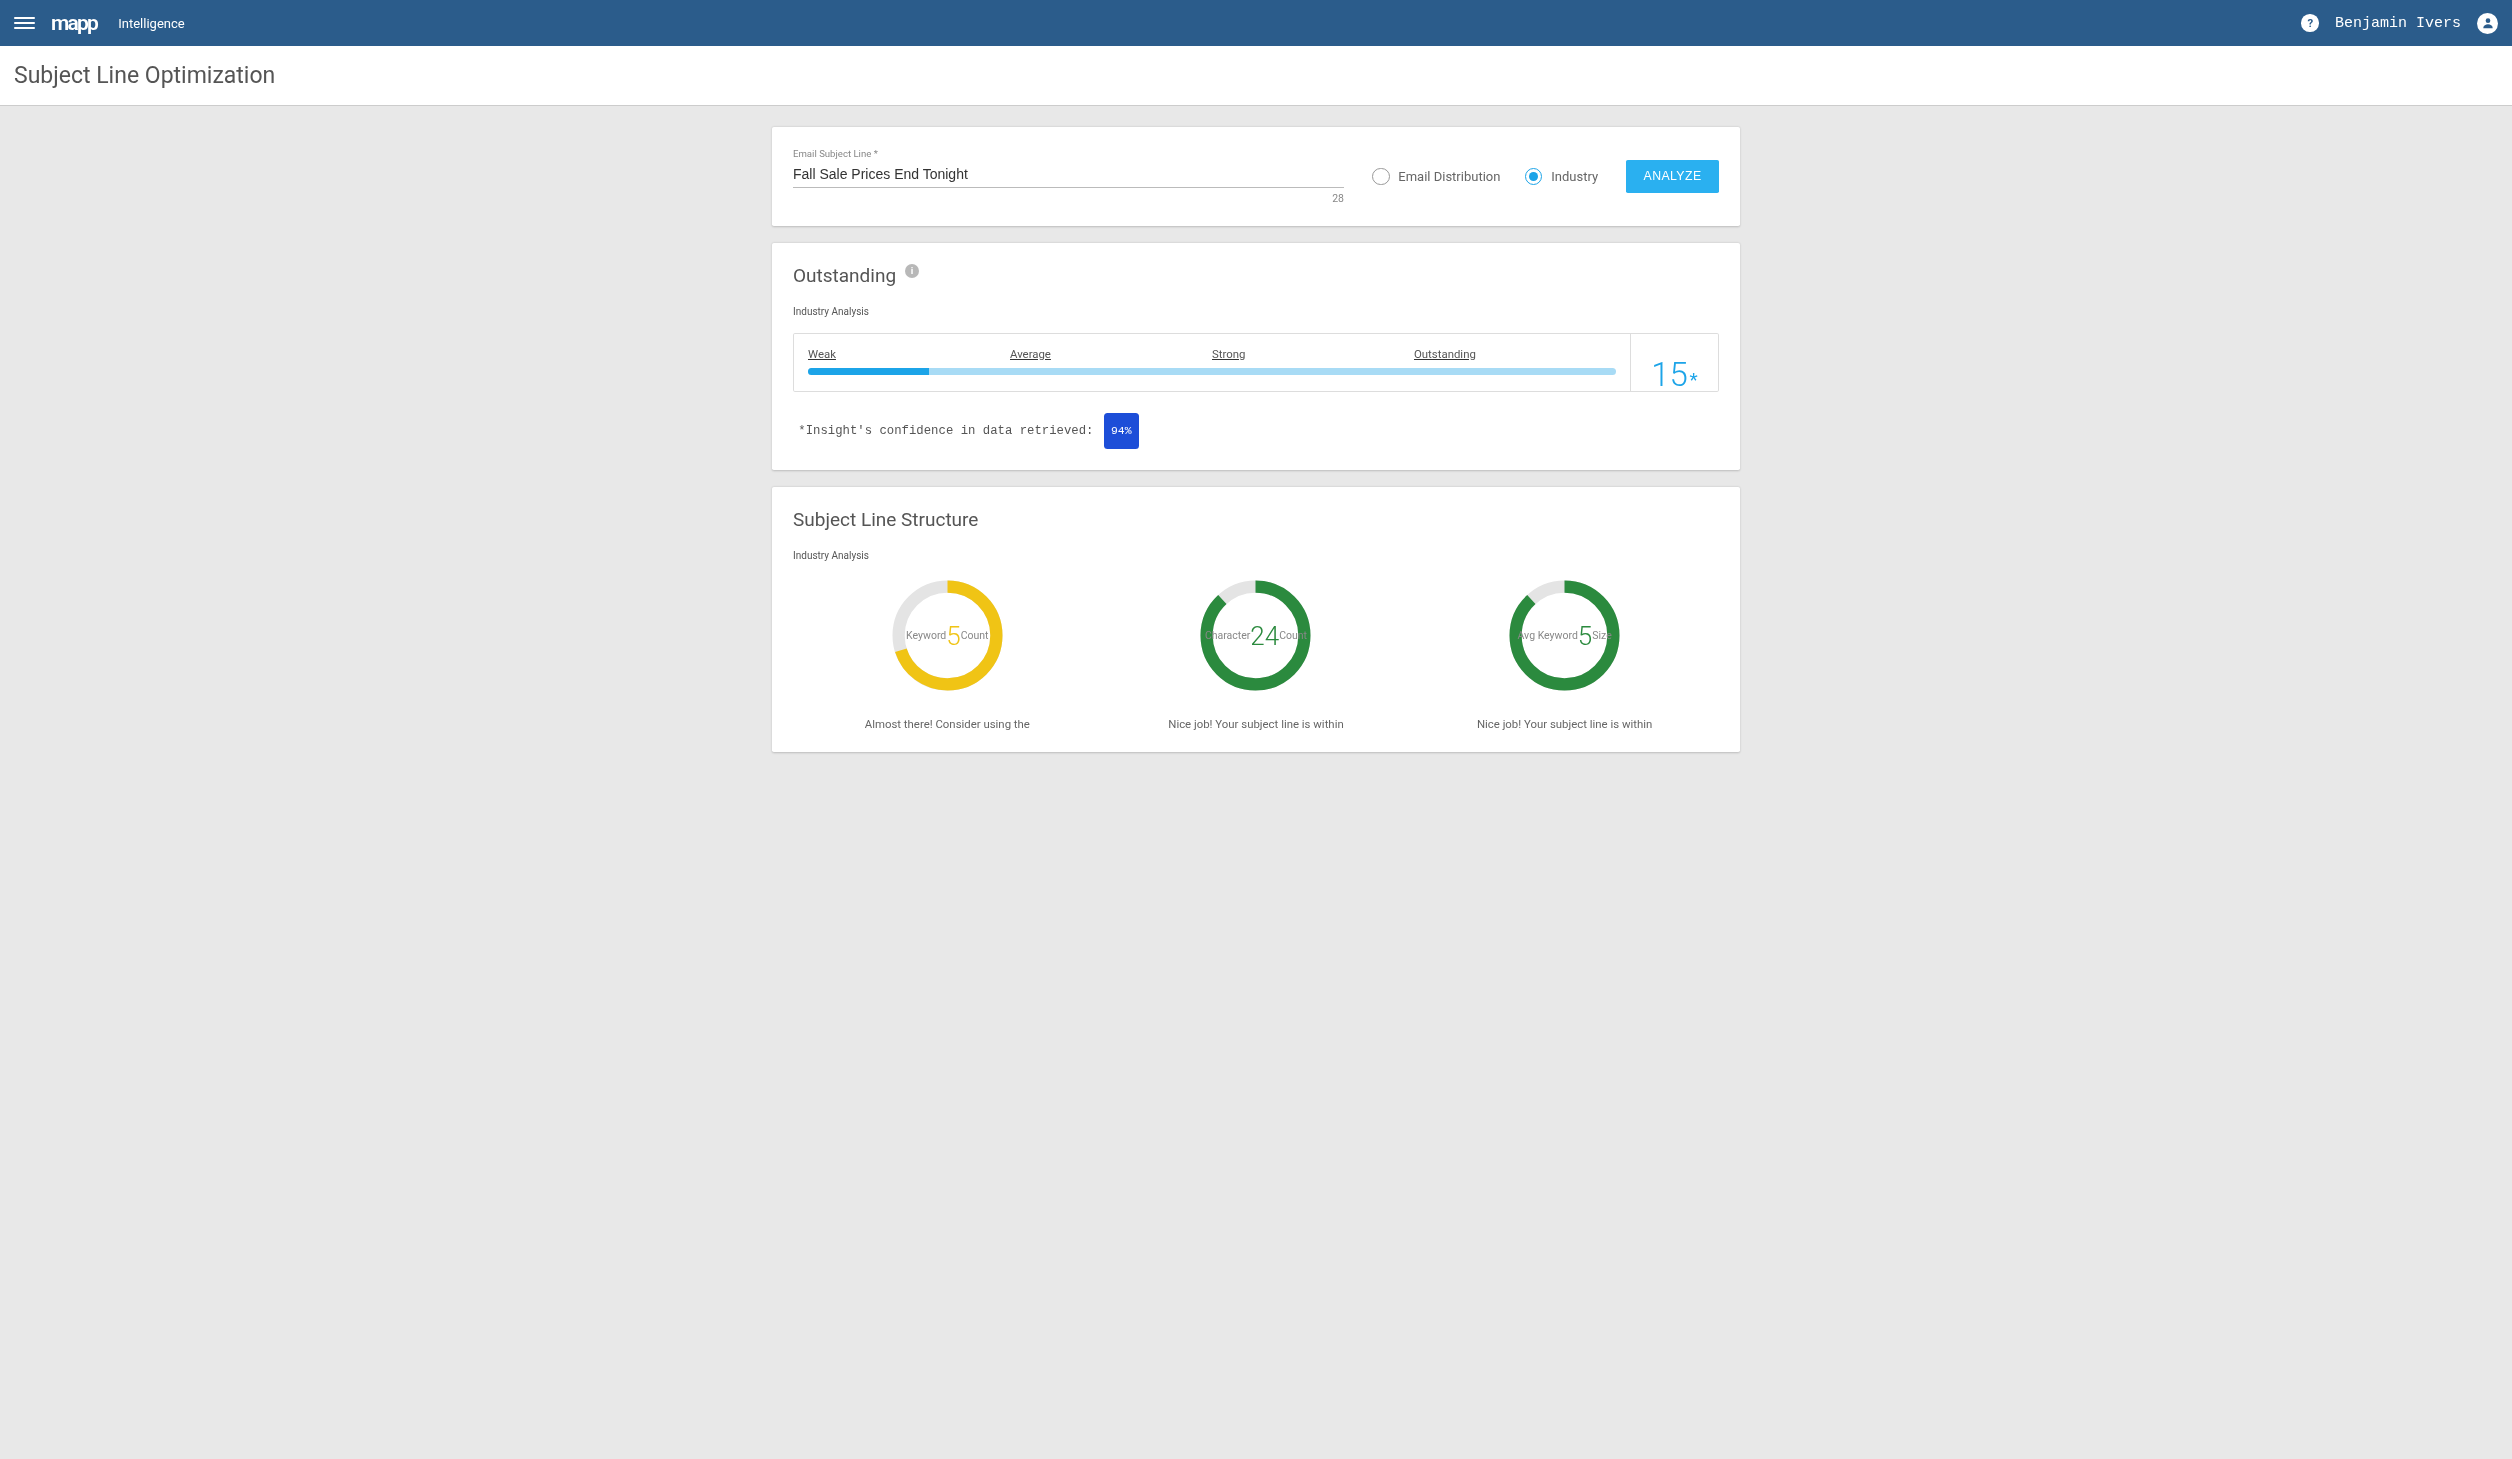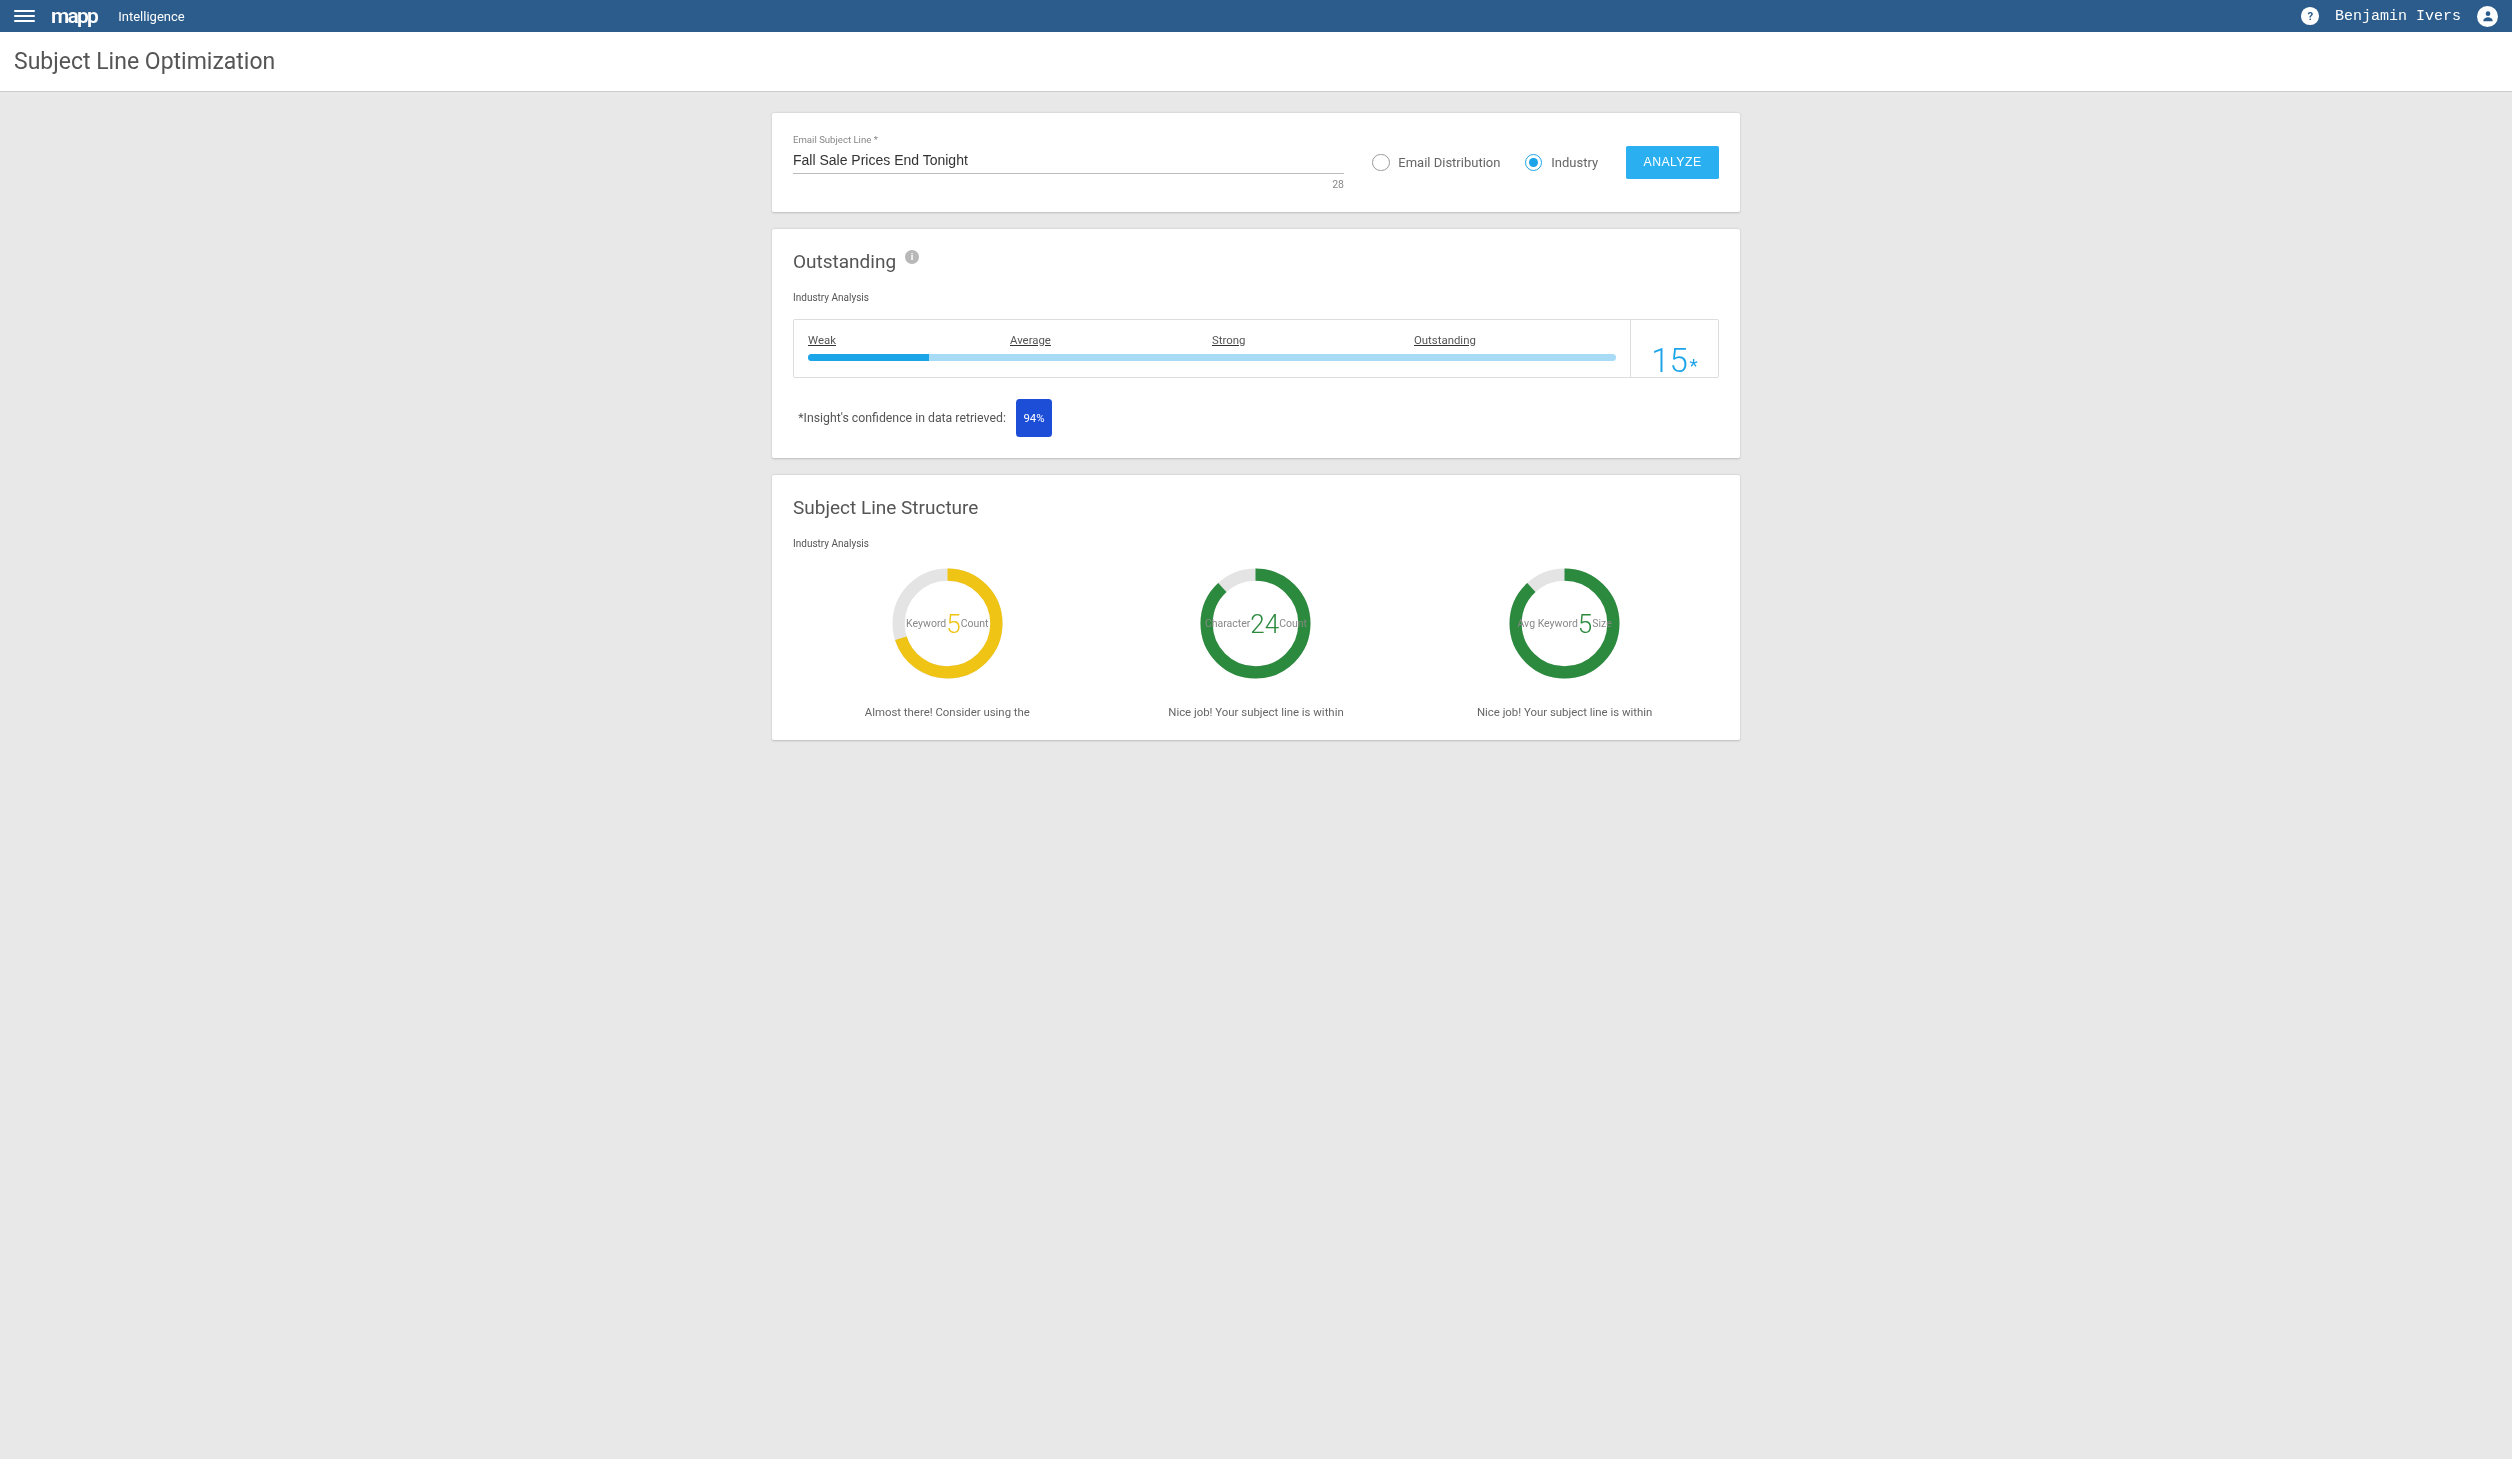--- a/index.html
+++ b/index.html
@@ -8,21 +8,21 @@
     font-family: -apple-system, BlinkMacSystemFont, "Segoe UI", Roboto, Helvetica, Arial, sans-serif;
     background: #e8e8e8;
     color: #333;
     font-size: 12.3px;
   }
 
   
   .topbar {
     background: #2b5c8b;
     color: #fff;
-    height: 32px;
+    height: 46px;
     display: flex;
     align-items: center;
     padding: 0 14px;
     gap: 16px;
   }
   .hamburger {
     width: 21px; height: 21px;
     display: flex; flex-direction: column;
     justify-content: center; gap: 3.5px;
     cursor: pointer;
@@ -211,20 +211,21 @@
     margin-left: 1.8px;
   }
   .confidence-row {
     margin-top: 21px;
     display: flex;
     align-items: center;
     gap: 10.5px;
     font-size: 12.3px;
     color: #555;
     padding-left: 5.3px;
+    font-family: Liberation Mono, monospace;
   }
   .confidence-badge {
     background: #1d4ed8;
     color: #fff;
     padding: 12px 7px;
     border-radius: 3.5px;
     font-size: 11.4px;
   }
 
   

